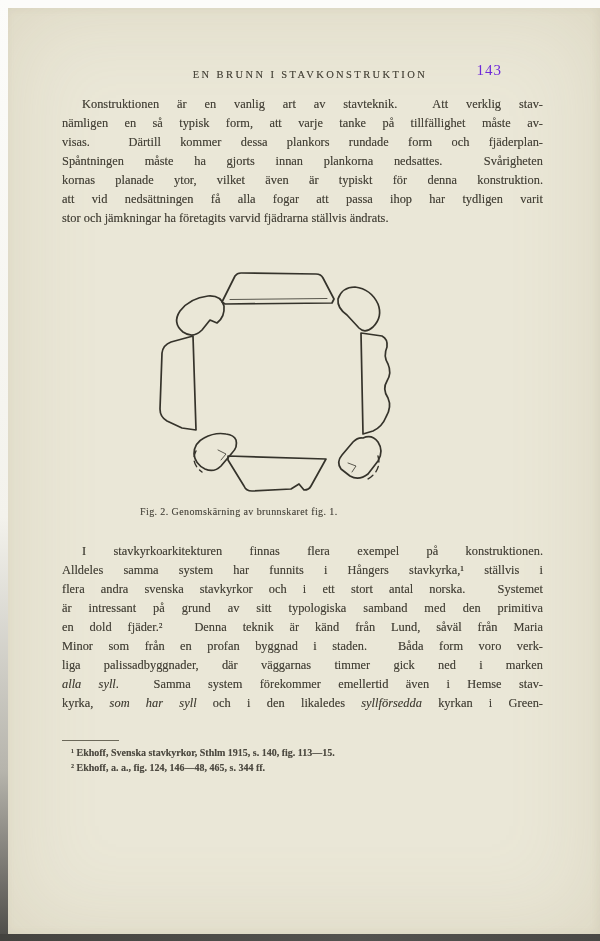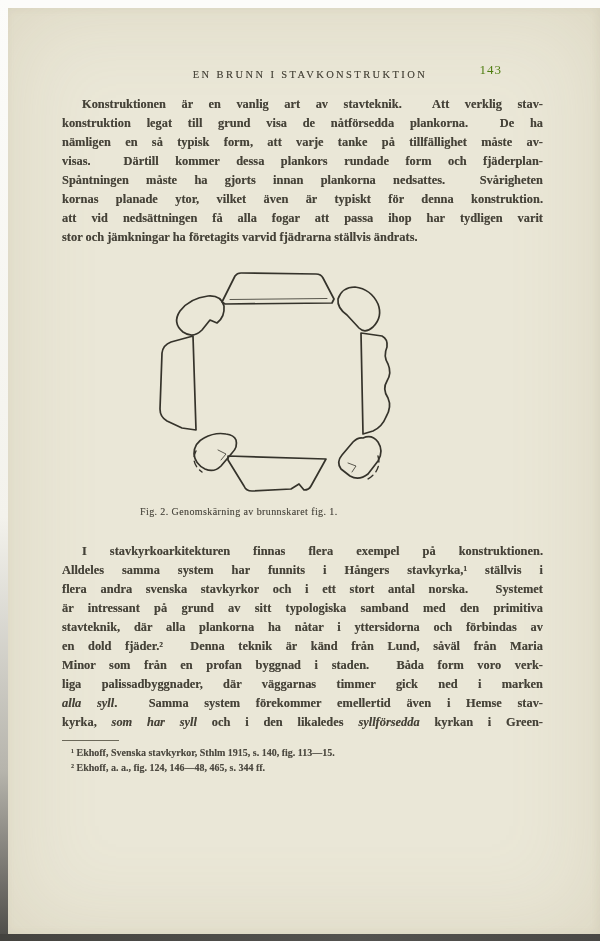--- a/index.html
+++ b/index.html
@@ -24,30 +24,30 @@
     box-shadow: inset 0 0 90px rgba(165,152,112,.20), inset -2px 0 8px rgba(150,140,105,.12);
     color:#45423a;
   }
 
   .header { position:absolute; left:54px; top:56px; width:480px; text-align:center; }
   .htitle {
     font-size:10.5px; letter-spacing:2.4px; color:#4a473c;
     text-shadow:0 0 .5px rgba(74,71,60,.55);
     padding-left:16px;
   }
-  .pnum { position:absolute; right:40px; top:-2px; font-size:13px; letter-spacing:1px; color:#4d7c0f; }
+  .pnum { position:absolute; right:40px; top:-2px; font-size:15px; letter-spacing:1px; color:#6d28d9; }
 
   .para {
     position:absolute; left:54px; width:481px;
     font-size:12.4px; line-height:19px;
     color:#454238; text-shadow:0 0 .4px rgba(69,66,56,.5);
   }
   .p1 { top:87px; }
   .p2 { top:534px; }
-  .tline { text-align:justify; text-align-last:justify; height:19px; overflow:hidden;font-weight:bold; }
+  .tline { text-align:justify; text-align-last:justify; height:19px; overflow:hidden; }
   .tline.nojust { text-align-last:left; }
   .tline.ind { text-indent:20px; }
   .tline span, .tline em { white-space:pre-wrap; }
   .tline em { font-style:italic; }
 
   .figure { position:absolute; left:132px; top:262px; width:320px; height:235px; }
   .figure svg { display:block; width:320px; height:235px; }
   .figure path { fill:none; stroke:#35332b; stroke-width:1.7; stroke-linejoin:round; stroke-linecap:round; }
   .figure path.thin { stroke-width:1; opacity:.8; }
   .figure path.dash { stroke-dasharray:6 4.5; stroke-width:1.4; }
@@ -74,21 +74,20 @@
 
   <div class="paper">
 
     <div class="header">
       <span class="htitle">EN BRUNN I STAVKONSTRUKTION</span>
       <span class="pnum">143</span>
     </div>
 
     <div class="para p1">
         <div class="tline ind"><span>Konstruktionen är en vanlig art av stavteknik.  Att verklig stav-</span></div>
-        <div class="tline"><span>konstruktion legat till grund visa de nåtförsedda plankorna.  De ha</span></div>
         <div class="tline"><span>nämligen en så typisk form, att varje tanke på tillfällighet måste av-</span></div>
         <div class="tline"><span>visas.  Därtill kommer dessa plankors rundade form och fjäderplan-</span></div>
         <div class="tline"><span>Spåntningen måste ha gjorts innan plankorna nedsattes.  Svårigheten</span></div>
         <div class="tline"><span>kornas planade ytor, vilket även är typiskt för denna konstruktion.</span></div>
         <div class="tline"><span>att vid nedsättningen få alla fogar att passa ihop har tydligen varit</span></div>
         <div class="tline nojust"><span>stor och jämkningar ha företagits varvid fjädrarna ställvis ändrats.</span></div>
       </div>
 
     <div class="figure">
       <svg viewBox="0 0 320 235">
@@ -116,21 +115,20 @@
       </svg>
     </div>
 
     <div class="caption">Fig. 2.  Genomskärning av brunnskaret fig. 1.</div>
 
     <div class="para p2">
         <div class="tline ind"><span>I stavkyrkoarkitekturen finnas flera exempel på konstruktionen.</span></div>
         <div class="tline"><span>Alldeles samma system har funnits i Hångers stavkyrka,¹ ställvis i</span></div>
         <div class="tline"><span>flera andra svenska stavkyrkor och i ett stort antal norska.  Systemet</span></div>
         <div class="tline"><span>är intressant på grund av sitt typologiska samband med den primitiva</span></div>
-        <div class="tline"><span>stavteknik, där alla plankorna ha nåtar i yttersidorna och förbindas av</span></div>
         <div class="tline"><span>en dold fjäder.²  Denna teknik är känd från Lund, såväl från Maria</span></div>
         <div class="tline"><span>Minor som från en profan byggnad i staden.  Båda form voro verk-</span></div>
         <div class="tline"><span>liga palissadbyggnader, där väggarnas timmer gick ned i marken</span></div>
         <div class="tline"><em>alla syll</em><span>.  Samma system förekommer emellertid även i Hemse stav-</span></div>
         <div class="tline"><span>kyrka, </span><em>som har syll</em><span> och i den likaledes </span><em>syllförsedda</em><span> kyrkan i Green-</span></div>
       </div>
 
     <div class="fnrule"></div>
     <div class="footnotes">
       <div class="fn">¹ Ekhoff, Svenska stavkyrkor, Sthlm 1915, s. 140, fig. 113—15.</div>

